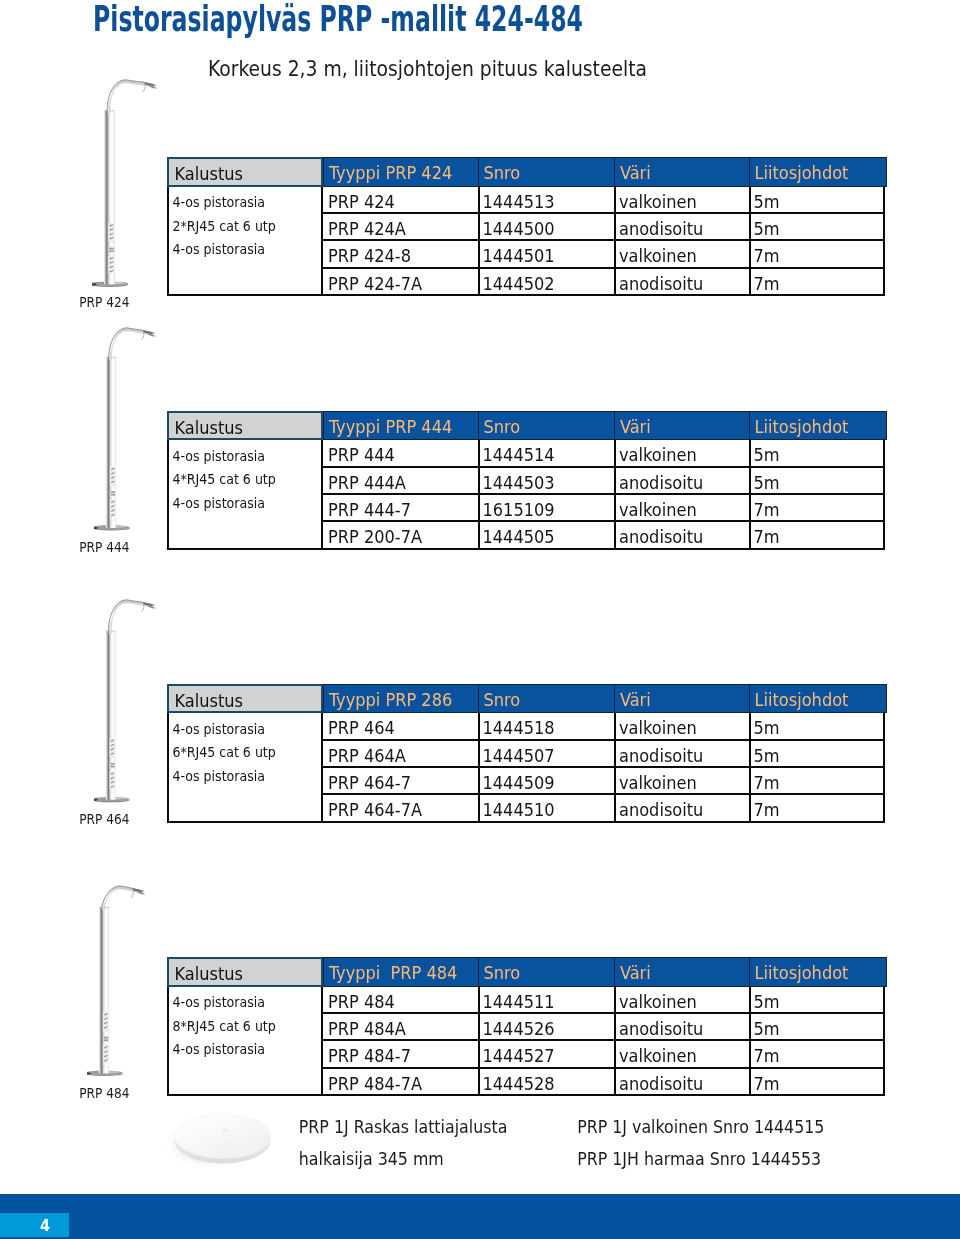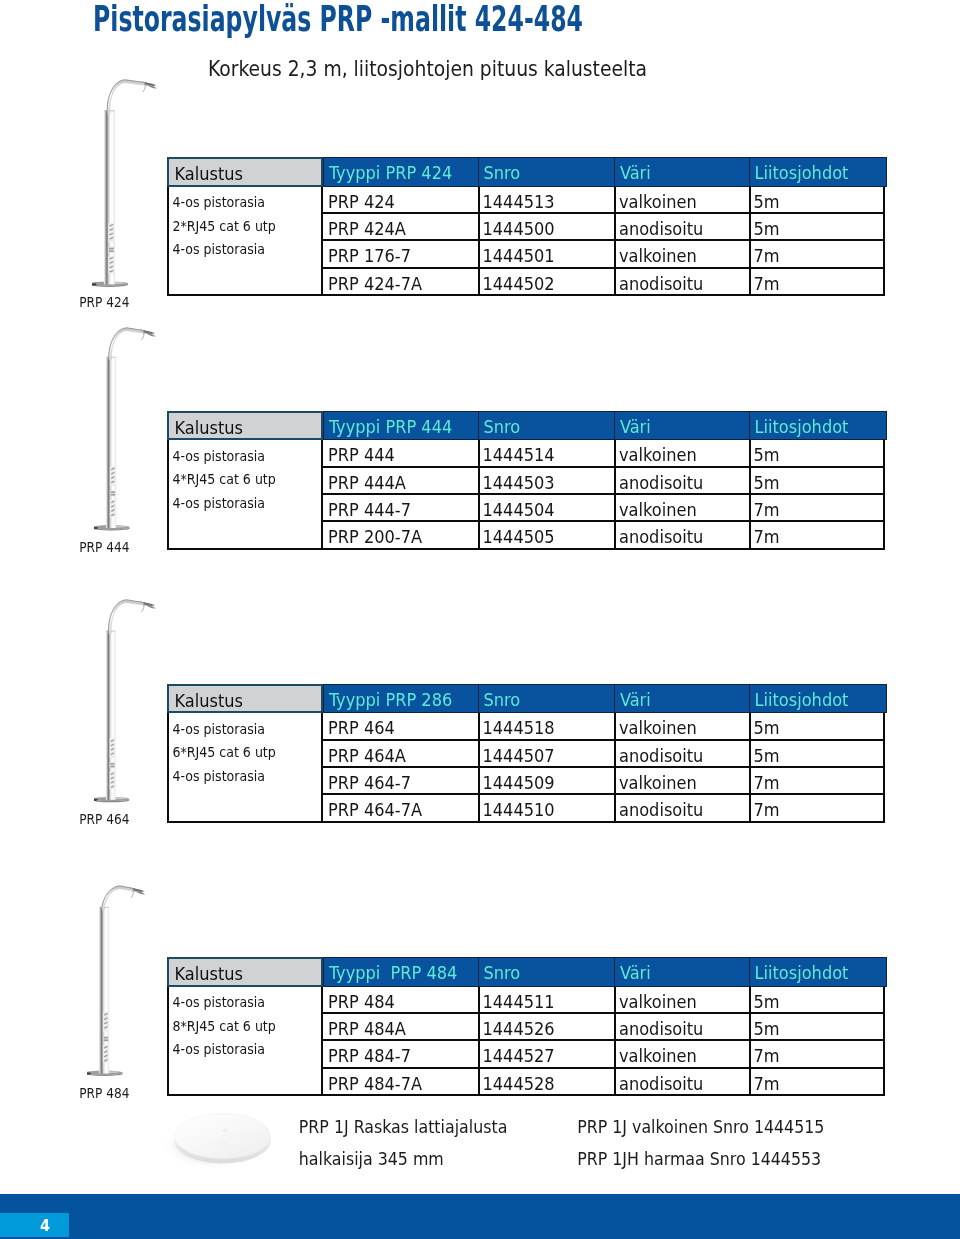--- a/index.html
+++ b/index.html
@@ -9,21 +9,21 @@
   .title{position:absolute;left:93px;top:-2.5px;font-size:36px;font-weight:bold;color:#0e5096;
          font-family:"DejaVu Sans Condensed","DejaVu Sans",sans-serif;
          white-space:nowrap;transform:scaleX(0.729);transform-origin:0 0;}
   .subtitle{position:absolute;left:208px;top:56.8px;font-size:20.5px;color:#1c1c1c;white-space:nowrap;
             transform:scaleX(1.0166);transform-origin:0 0;}
 
   
   .tbl{position:absolute;left:167px;width:718px;}
   .thead{position:relative;height:29.5px;text-align:center;}
   .hcell{position:absolute;top:0;height:29.5px;box-sizing:border-box;background:#09529d;
-         border:1.5px solid #10233a;color:#5eead4;font-size:18px;line-height:29.8px;}
+         border:1.5px solid #10233a;color:#fdba74;font-size:18px;line-height:29.8px;}
   .hcell span{position:absolute;left:5px;top:0;white-space:pre;}
   .hcell.first{background:#d0d2d4;color:#111;border:2px solid #1c4a66;}
   .hcell.first span{left:5.5px;}
 
   .tbody{position:absolute;left:0;top:29.9px;width:718px;height:109.2px;}
   .kcell{position:absolute;left:0;top:0;width:156px;height:109.2px;box-sizing:border-box;
          border:2px solid #0b0b0b;border-top:none;background:#fff;}
   .kline{position:absolute;left:3.5px;font-size:14px;white-space:nowrap;color:#161616;}
   .grid{position:absolute;left:156px;top:0;width:562px;height:109.2px;box-sizing:border-box;
         border:2px solid #0b0b0b;border-top:none;border-left:none;}
@@ -99,21 +99,21 @@
               </div>
               <div class="cell" style="left: 291px; width: 134.5px;">
                 <span class="t">anodisoitu</span>
               </div>
               <div class="cell" style="left: 425.5px; width: 136.5px;">
                 <span class="t">5m</span>
               </div>
             </div>
             <div class="row" style="top: 54.6px;">
               <div class="cell" style="left: 0px; width: 154.5px;">
-                <span class="t">PRP 176-7</span>
+                <span class="t">PRP 424-8</span>
               </div>
               <div class="cell" style="left: 154.5px; width: 136.5px;">
                 <span class="t">1444501</span>
               </div>
               <div class="cell" style="left: 291px; width: 134.5px;">
                 <span class="t">valkoinen</span>
               </div>
               <div class="cell" style="left: 425.5px; width: 136.5px;">
                 <span class="t">7m</span>
               </div>
@@ -189,21 +189,21 @@
               </div>
               <div class="cell" style="left: 425.5px; width: 136.5px;">
                 <span class="t">5m</span>
               </div>
             </div>
             <div class="row" style="top: 54.6px;">
               <div class="cell" style="left: 0px; width: 154.5px;">
                 <span class="t">PRP 444-7</span>
               </div>
               <div class="cell" style="left: 154.5px; width: 136.5px;">
-                <span class="t">1444504</span>
+                <span class="t">1615109</span>
               </div>
               <div class="cell" style="left: 291px; width: 134.5px;">
                 <span class="t">valkoinen</span>
               </div>
               <div class="cell" style="left: 425.5px; width: 136.5px;">
                 <span class="t">7m</span>
               </div>
             </div>
             <div class="row last" style="top: 81.9px;">
               <div class="cell" style="left: 0px; width: 154.5px;">

